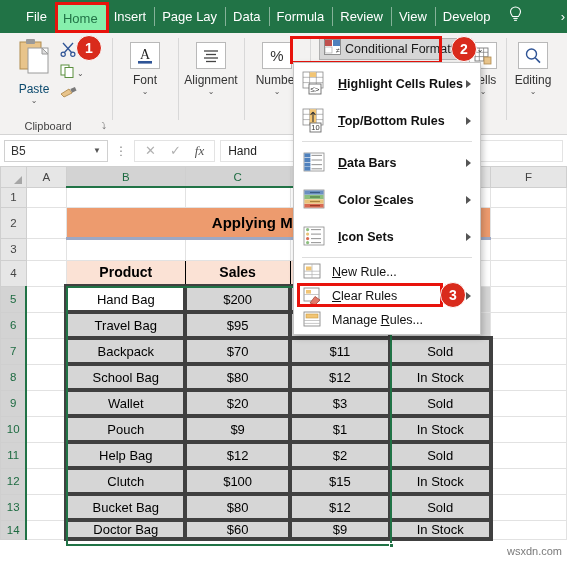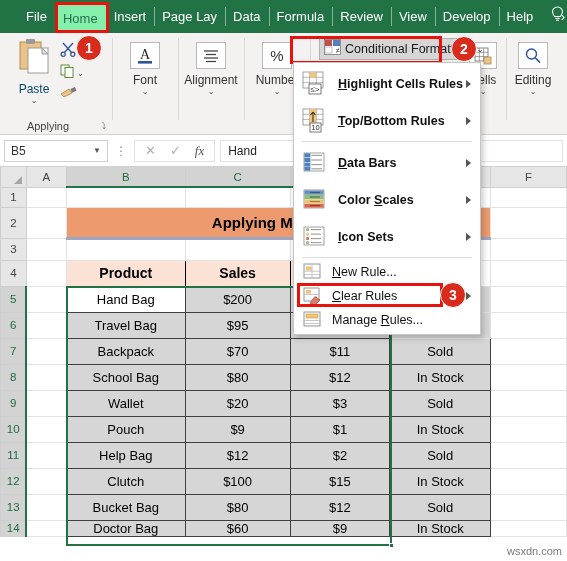--- a/index.html
+++ b/index.html
@@ -280,21 +280,21 @@
   
   .thead-cell {
     background: #FBE2D5;
     font-weight: bold;
     font-size: 14px;
     color: #000;
     border: 1.5px solid #000;
     text-align: center;
   }
   .data-cell {
-    border: 1px solid #404040;
+    border: 4px solid #404040;
     font-size: 13px;
   }
   .blankcell { background: #fff; border: 1px solid #e2e2e2; }
 
   
   .sel-outline {
     position: absolute;
     border: 2px solid #217346;
     pointer-events: none;
     z-index: 5;
@@ -375,21 +375,20 @@
 <div class="ribbon-tabs">
   <div class="tab">File</div>
   <div class="tab active">Home</div>
   <div class="tab">Insert</div>
   <div class="tab">Page Lay</div>
   <div class="tab">Data</div>
   <div class="tab">Formula</div>
   <div class="tab">Review</div>
   <div class="tab">View</div>
   <div class="tab">Develop</div>
-  <div class="tab">Help</div>
   <div class="tellme-wrap">
     <span class="bulb-icon">
       <svg width="13" height="17" viewBox="0 0 13 17">
         <path d="M6.5 1 C3.6 1 1.5 3.1 1.5 5.8 C1.5 7.8 3 9.3 3.6 10.5 L9.4 10.5 C10 9.3 11.5 7.8 11.5 5.8 C11.5 3.1 9.4 1 6.5 1 Z" fill="none" stroke="#ffffff" stroke-width="1.1"></path>
         <line x1="4.3" y1="12.4" x2="8.7" y2="12.4" stroke="#ffffff" stroke-width="1.1"></line>
         <line x1="5.1" y1="14.3" x2="7.9" y2="14.3" stroke="#ffffff" stroke-width="1.1"></line>
       </svg>
     </span>
 
   </div>
@@ -430,21 +429,21 @@
         </span>
         <span style="font-size:8px;color:#555;">⌄</span>
       </div>
       <span>
         <svg width="18" height="14" viewBox="0 0 18 14">
           <path d="M1 9 L9 4 L12 8 L4 12 Z" fill="#E8C48B" stroke="#B08B4F" stroke-width="0.9"></path>
           <rect x="11" y="3" width="5" height="4" transform="rotate(-25 13 5)" fill="#7a7a7a"></rect>
         </svg>
       </span>
     </div>
-    <div class="clipboard-label">Applying</div>
+    <div class="clipboard-label">Clipboard</div>
     <div class="dialog-launcher">⤵</div>
   </div>
 
   <div class="rgroup">
     <div class="bigbtn">
       <div class="icon-box">
         <svg width="20" height="20" viewBox="0 0 20 20">
           <text x="10" y="13" font-family="Liberation Serif, serif" font-size="14" text-anchor="middle" fill="#222">A</text>
           <rect x="3" y="15" width="14" height="2.6" fill="#2f5496"></rect>
         </svg>

